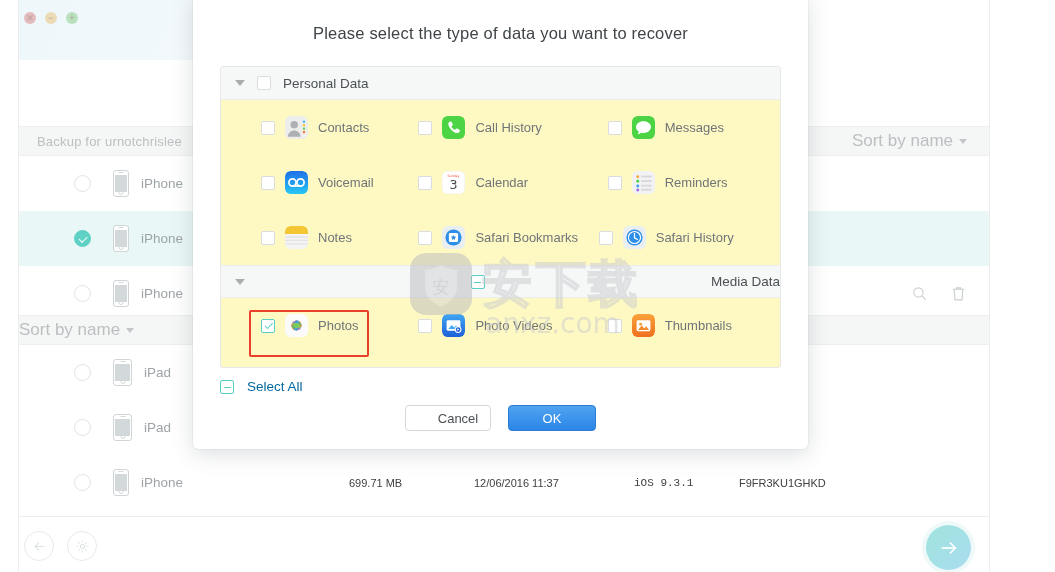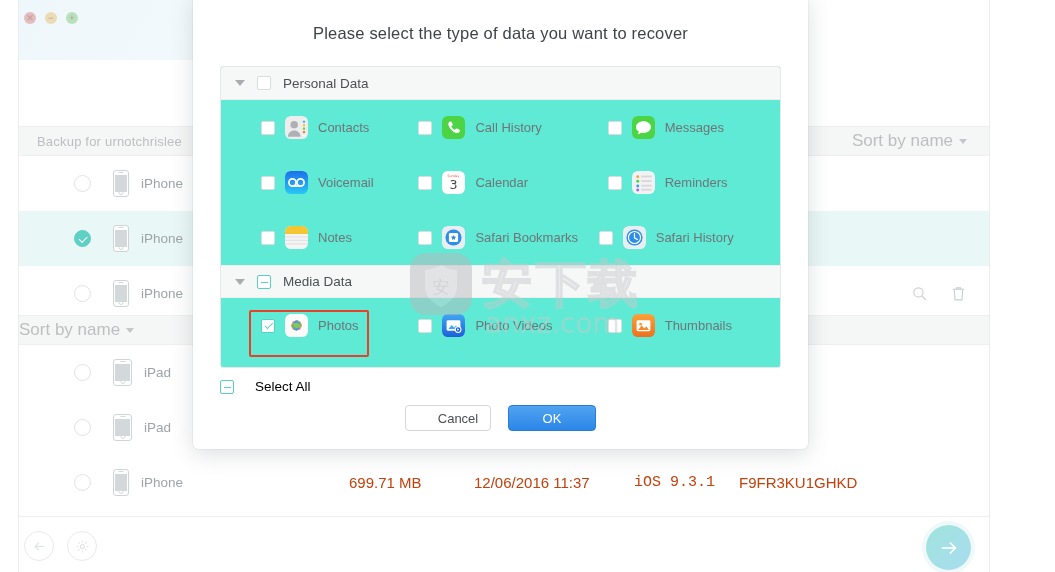--- a/index.html
+++ b/index.html
@@ -83,21 +83,21 @@
   .phone-icon.pad { width: 19px; height: 27px; }
   .phone-icon:before {
     content:""; position:absolute; left:50%; transform:translateX(-50%);
     top:1.1px; width:5px; height:1px; background:#d3d8da;
   }
   .phone-icon:after {
     content:""; position:absolute; left:50%; transform:translateX(-50%);
     bottom:1px; width:3px; height:3px; border:1px solid #d3d8da; border-radius:50%;
   }
   .dev-name { font-size: 13.5px; color: #9ea4a7; margin-left: 12px; width: 80px; }
-  .cell { font-size: 15px; color: #c2410c; }
+  .cell { font-size: 11px; color: #404040; }
   .cell.size { position:absolute; left: 330px; }
   .cell.date { position:absolute; left: 455px; }
   .cell.ios  { position:absolute; left: 615px; font-family: Liberation Mono, monospace; }
   .cell.udid { position:absolute; left: 720px; }
   .row-actions { position:absolute; right: 24px; display:flex; gap: 22px; align-items:center; }
 
   .footer-bar {
     position: absolute; left: 0; bottom: 0; width: 972px; height: 56px;
     border-top: 1px solid #eeeeee; background:#fff;
   }
@@ -125,27 +125,27 @@
     background: #ffffff; border-radius: 6px;
     box-shadow: 0 5px 22px rgba(80,90,100,.20), 0 0 0 1px rgba(0,0,0,.035);
     z-index: 30;
   }
   .modal-title {
     text-align:center; font-size: 16.5px; color: #3e4447; padding-top: 30px;
     letter-spacing: .2px;
   }
   .panel {
     position:absolute; left: 27px; top: 72px; width: 561px; height: 302px;
-    border: 1px solid #e6e8e9; border-radius: 3px; background:#5eead4; overflow:hidden;
+    border: 1px solid #e6e8e9; border-radius: 3px; background:#fef9c3; overflow:hidden;
   }
   .section-head {
     height: 33px; background: #f6f7f7; border-bottom:1px solid #ededed;
     display:flex; align-items:center; padding-left: 14px; gap: 12px;
   }
-  .section-head.second { border-top:1px solid #ededed; }
+  .section-head.second { border-top:1px solid #ededed;justify-content:space-between; }
   .tri {
     width:0;height:0;border-left:5px solid transparent;border-right:5px solid transparent;
     border-top:6px solid #a9adaf;
   }
   .section-label { font-size: 13.5px; color: #4b5154; }
 
   .cb {
     width: 14px; height: 14px; border: 1px solid #d9dddf; border-radius: 2px;
     background:#fff; flex: 0 0 auto; position:relative; display:inline-block;
   }
@@ -171,21 +171,21 @@
 
   .red-box {
     position:absolute; left: 249px; top: 310px; width: 120px; height: 47px;
     border: 2.5px solid #e8402a; border-radius: 2px; z-index: 35; pointer-events:none;
   }
 
   .modal-foot { position:absolute; left:0; bottom: 0; width: 615px; height: 80px; }
   .select-all {
     position:absolute; left: 27px; top: 10px; display:flex; align-items:center; gap: 13px;
   }
-  .select-all-label { font-size: 13.5px; color: #000000; margin-left: 8px; }
+  .select-all-label { font-size: 13.5px; color: #0369a1; }
   .btn-row { position:absolute; left: 0; top: 36px; width: 615px; display:flex; justify-content:center; gap: 17px; }
   .btn {
     width: 86px; height: 26px; border-radius: 4px; font-size: 13px;
     display:flex;align-items:center;justify-content:center; cursor:pointer;
   }
   .btn.cancel { background:#fff; border:1px solid #d4d8da; color:#4a5053;padding-left:20px; }
   .btn.ok {
     width: 88px; background: linear-gradient(180deg,#4fa3f0 0%, #2b86e8 100%);
     color:#fff; border:1px solid #2b7ad4;
   }

